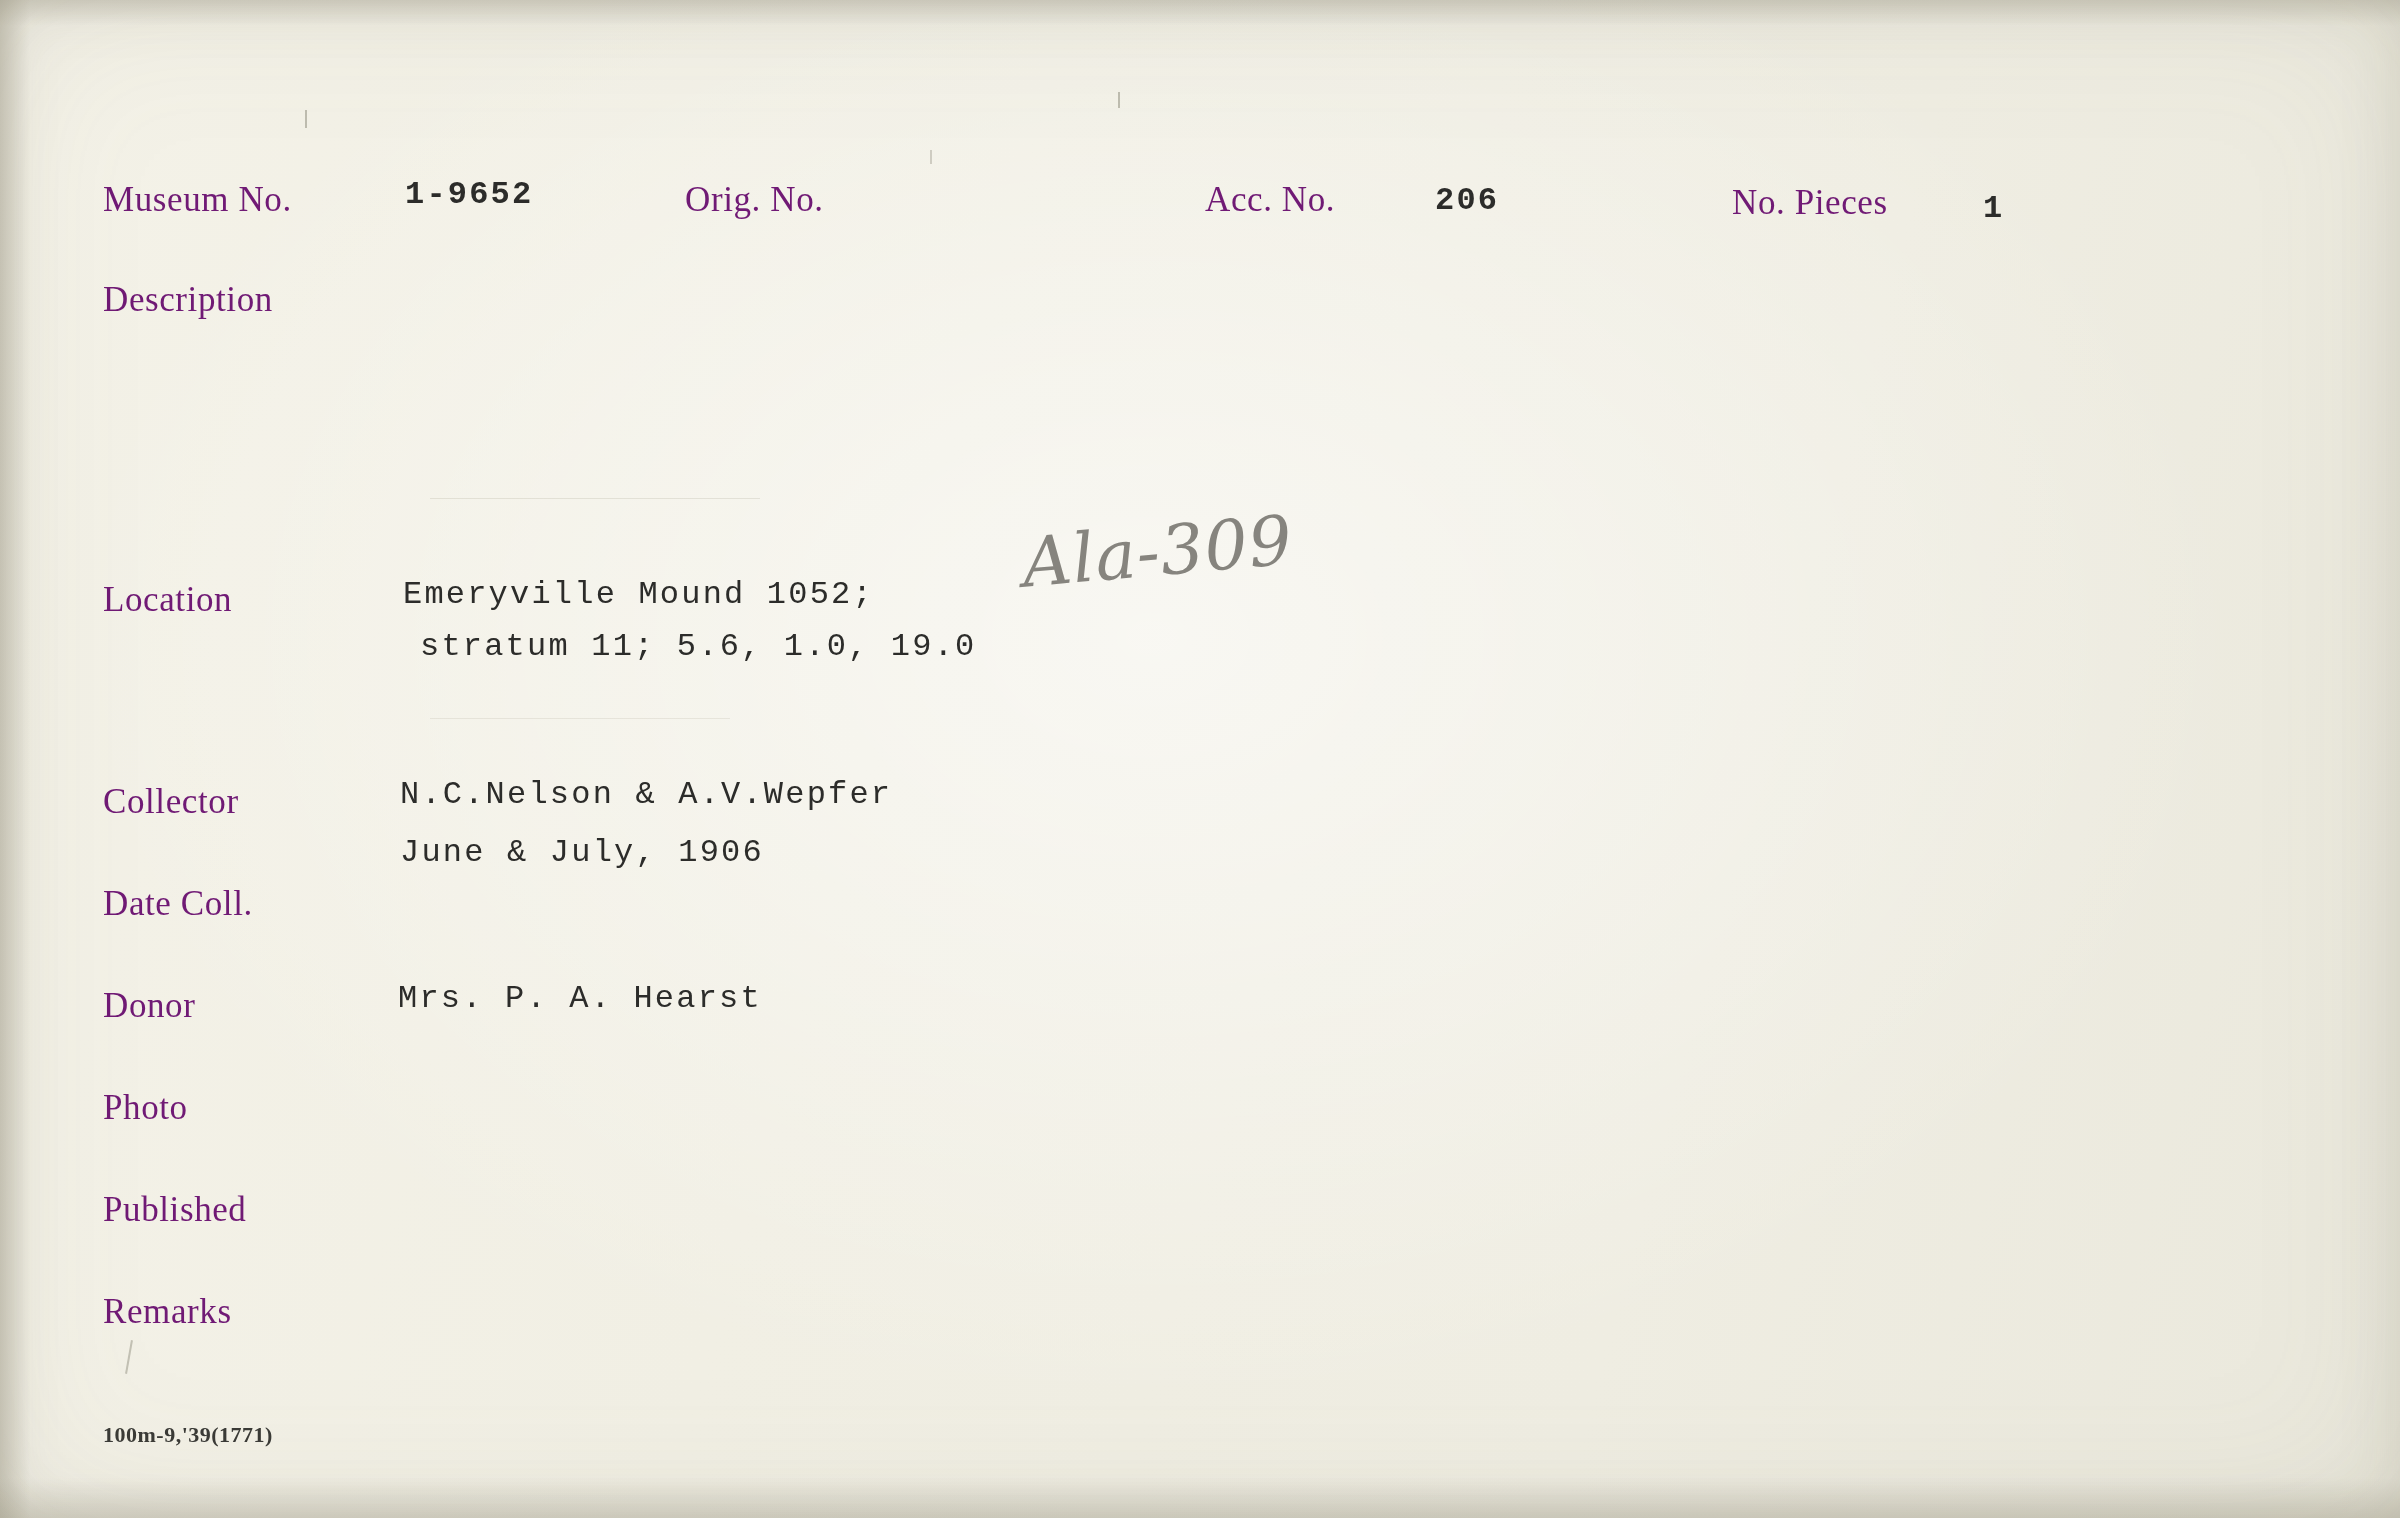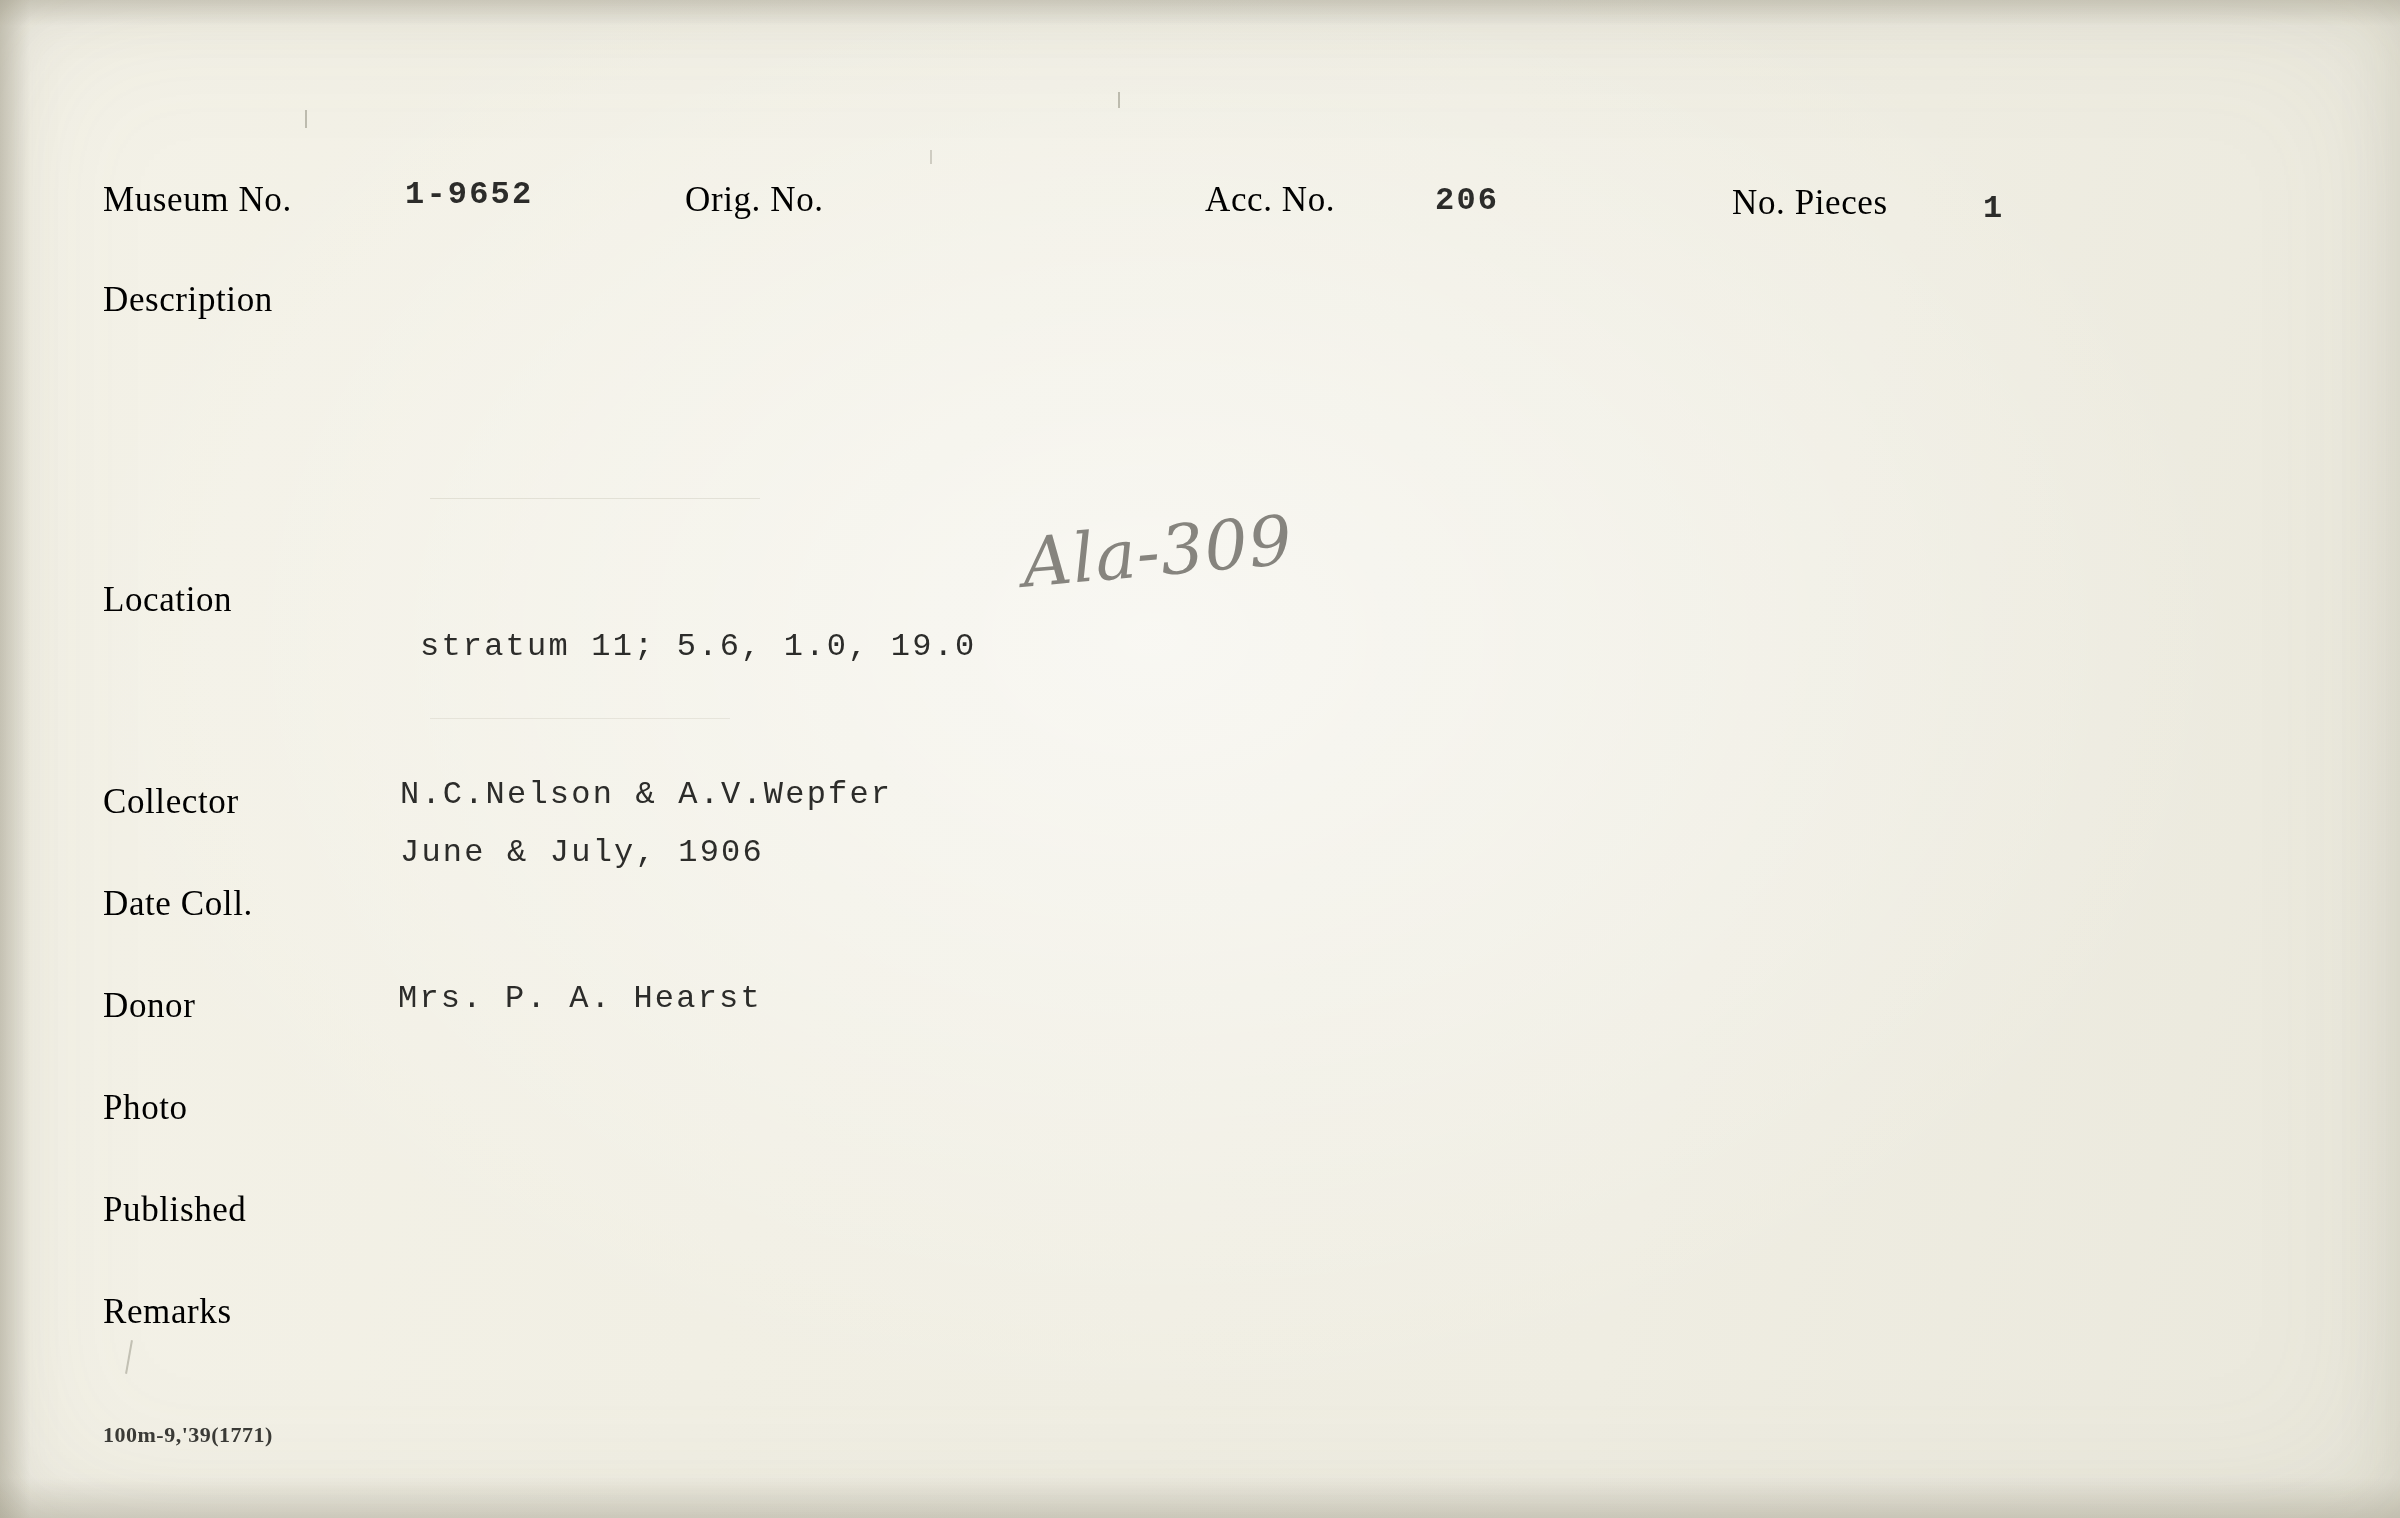--- a/index.html
+++ b/index.html
@@ -50,21 +50,21 @@
     background: linear-gradient(0deg, rgba(150,145,125,0.28), rgba(150,145,125,0));
     pointer-events: none;
   }
 
   
   .label {
     position: absolute;
     font-family: "Liberation Serif", serif;
     font-size: 35px;
     letter-spacing: 0.6px;
-    color: #000000;
+    color: #701a75;
     white-space: nowrap;
   }
   
   .type {
     position: absolute;
     font-family: "Liberation Mono", monospace;
     font-size: 32px;
     letter-spacing: 2.2px;
     color: #2c2c2a;
     white-space: pre;
@@ -128,20 +128,21 @@
 
   <div class="label" style="left:1205px; top:180px;">Acc. No.</div>
   <div class="type bold" style="left:1435px; top:182px;">206</div>
 
   <div class="label" style="left:1732px; top:183px;">No. Pieces</div>
   <div class="type bold" style="left:1983px; top:190px;">1</div>
 
   <div class="label" style="left:103px; top:280px;">Description</div>
 
   <div class="label" style="left:103px; top:580px;">Location</div>
+  <div class="type" style="left:403px; top:576px;">Emeryville Mound 1052;</div>
   <div class="type" style="left:403px; top:628px;margin-left:17px;">stratum 11; 5.6, 1.0, 19.0</div>
   <div class="handwriting" style="left:1022px; top:512px;">Ala-309</div>
 
   <div class="label" style="left:103px; top:782px;">Collector</div>
   <div class="type" style="left:400px; top:776px;">N.C.Nelson &amp; A.V.Wepfer</div>
 
   <div class="label" style="left:103px; top:884px;">Date Coll.</div>
   <div class="type" style="left:400px; top:834px;">June &amp; July, 1906</div>
 
   <div class="label" style="left:103px; top:986px;">Donor</div>

